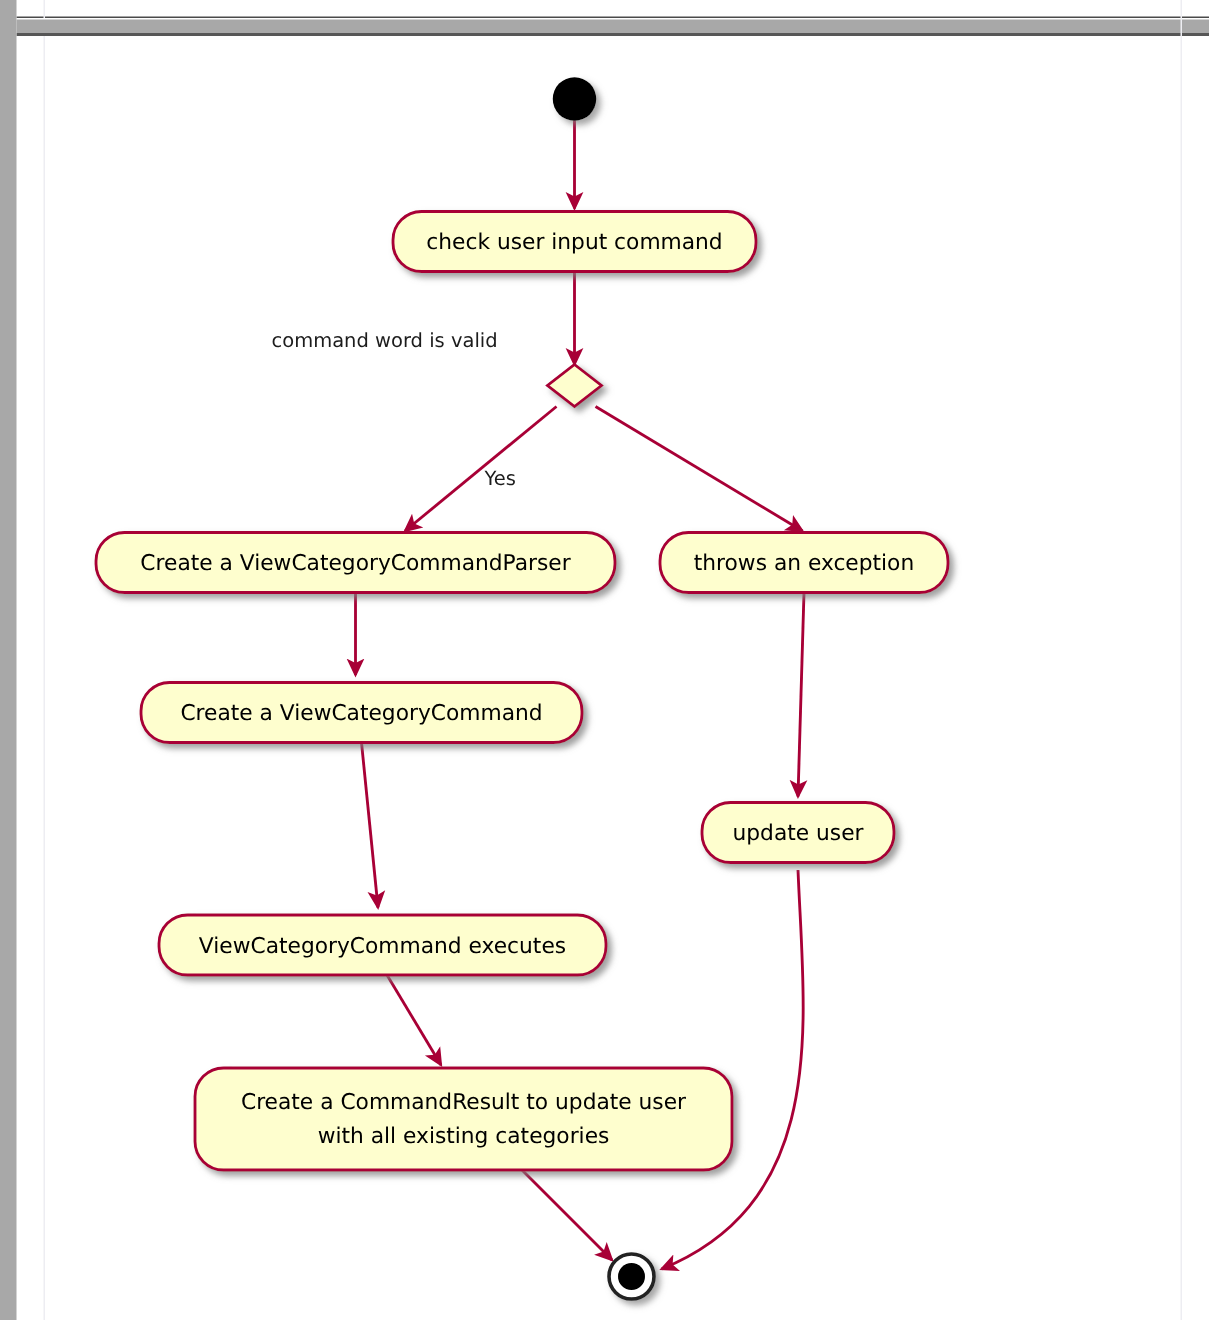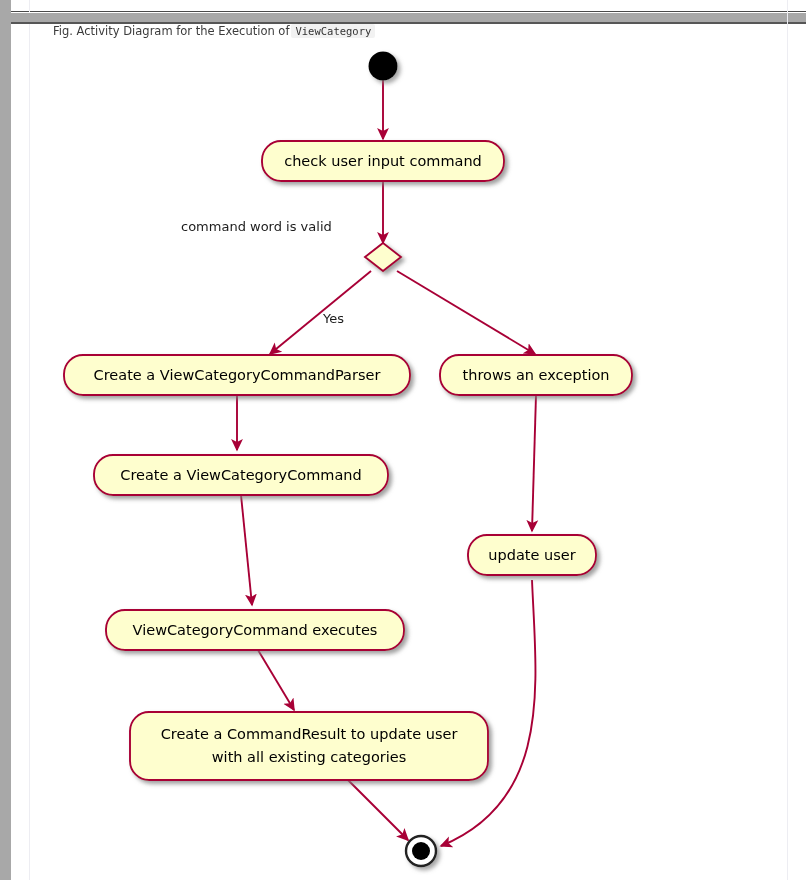--- a/index.html
+++ b/index.html
@@ -117,23 +117,20 @@
 
   <div class="page-body"></div>
   <div class="page-top-sliver"></div>
   <div class="page-gap"></div>
   <div class="page-gap-bottom-rule"></div>
   <div class="gutter-left"></div>
   <div class="margin-rule-left upper"></div>
   <div class="margin-rule-left" style="top:24px;height:856px;"></div>
   <div class="margin-rule-right"></div>
 
-  <div class="caption">
-    <span>Fig. Activity Diagram for the Execution of</span><span class="code">ViewCategory</span>
-  </div>
 
   <div id="activity-diagram">
     <svg width="806" height="840" viewBox="0 0 806 840" xmlns="http://www.w3.org/2000/svg">
       <defs>
         <filter id="nodeShadow" x="-30%" y="-30%" width="180%" height="180%">
           <feDropShadow dx="3" dy="3" stdDeviation="2.2" flood-color="#808080" flood-opacity="0.75"></feDropShadow>
         </filter>
         <filter id="dotShadow" x="-50%" y="-50%" width="220%" height="220%">
           <feDropShadow dx="3" dy="3" stdDeviation="2.2" flood-color="#808080" flood-opacity="0.7"></feDropShadow>
         </filter>

